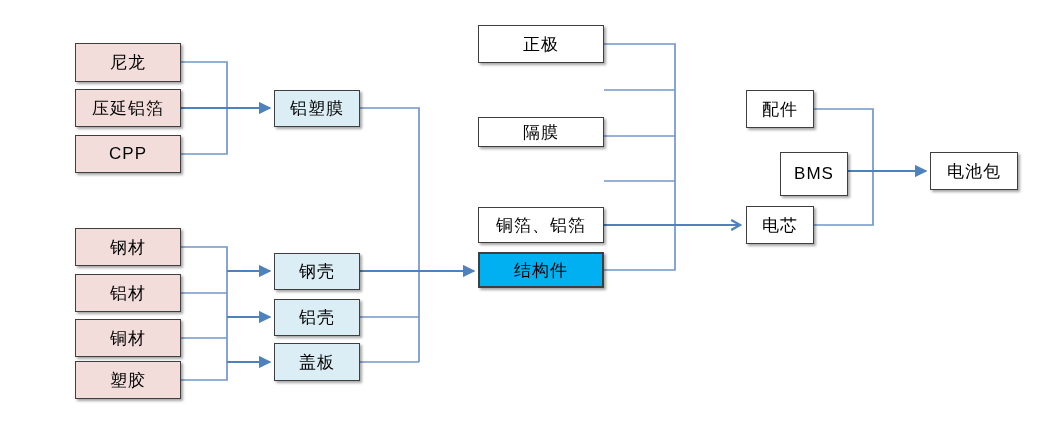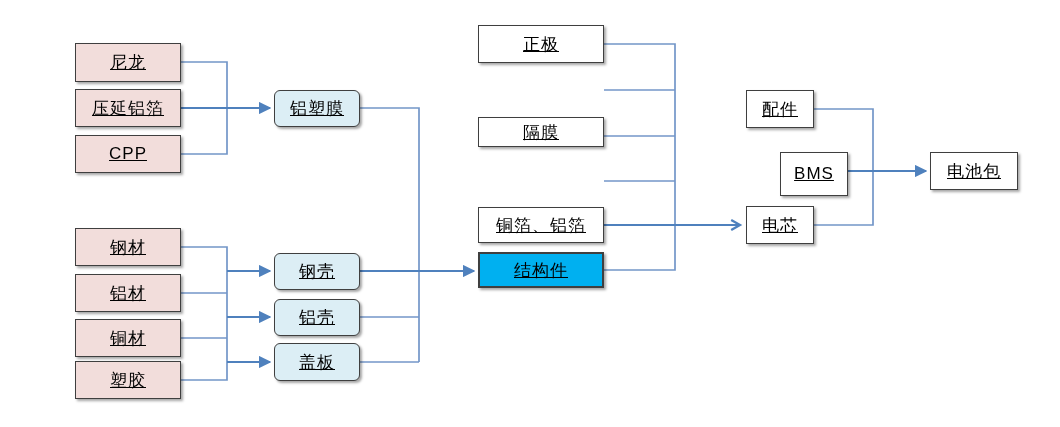--- a/index.html
+++ b/index.html
@@ -17,24 +17,23 @@
     position:absolute;
     display:flex;align-items:center;justify-content:center;
     box-sizing:border-box;
     border:1.6px solid var(--node_border,#3F3F3F);
     background:var(--node_fill,#ffffff);
     color:#000000;
     font-size:17px;
     letter-spacing:1px;
     white-space:nowrap;
     box-shadow:2px 2px 2.5px rgba(0,0,0,0.35);
-    text-decoration:underline;
   }
   .material{background:var(--material_fill,#F2DDDB);}
-  .component{background:var(--component_fill,#DCEEF5);border-radius:6px;}
+  .component{background:var(--component_fill,#DCEEF5);}
   .highlight{background:var(--highlight_fill,#00B0F0);border-width:2px;}
 </style>
 </head>
 <body>
 
 <div id="canvas">
 
   <svg id="connector-layer" viewBox="0 0 1060 427" xmlns="http://www.w3.org/2000/svg">
     <defs>
       <marker id="tri" viewBox="0 0 10 10" refX="9" refY="5" markerWidth="6" markerHeight="6" orient="auto">

